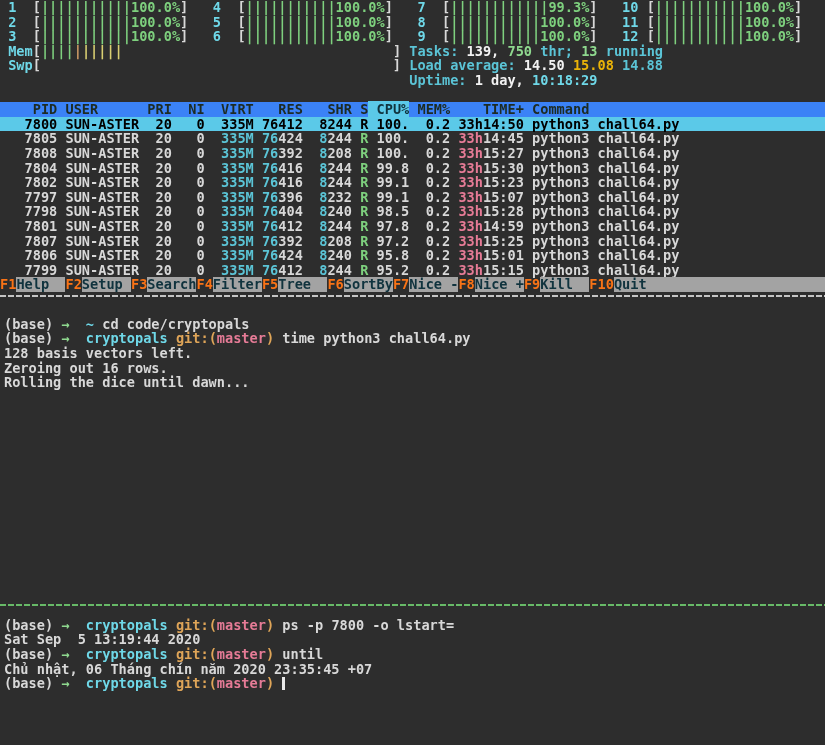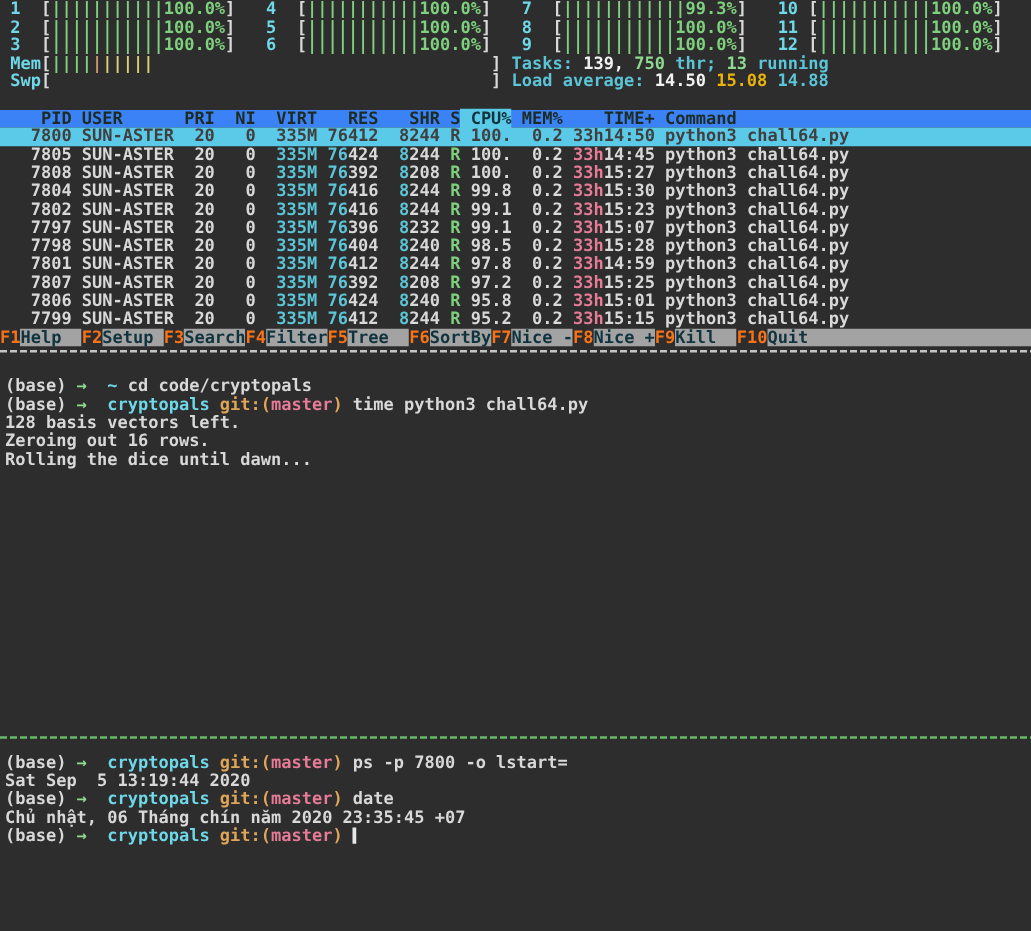--- a/index.html
+++ b/index.html
@@ -23,21 +23,21 @@
   .grb{color:#8fd98f}
   .gold{color:#dfa558}
   .pink{color:#e57b96}
   .orange{color:#cc9966}
   .yellow{color:#d9cf72}
   
   .thead{background:#3b82f6}
   .thead span{color:#1d2b23}
   .thead .sort{background:#5bc9e8;color:#10333e}
   .prow.selected{background:#5bc9e8}
-  .prow.selected span{color:#404040}
+  .prow.selected span{color:#000000}
   
   .fkeys{display:flex;white-space:pre;height:14.6px}
   .fk{display:flex}
   .fk .key{color:#f97316}
   .fk .lbl{background:#a3a3a3;color:#10333e}
   .fk.last{flex:1}
   .fk.last .lbl{flex:1}
   
   .div-white{height:2px;margin:3px 0 20px 0;
     background:repeating-linear-gradient(90deg,#c4c4c4 0 6px,rgba(0,0,0,0) 6px 8px)}
@@ -53,20 +53,21 @@
 
 <div class="screen">
 
   <div>
     <div id="htop-meters">
         <div class="line"><span><span class="cyb"> 1  </span><span class="w">[</span><span class="gr">|||||||||||</span><span class="gr">100.0%</span><span class="w">]</span></span><span class="w">  </span><span><span class="cyb"> 4  </span><span class="w">[</span><span class="gr">|||||||||||</span><span class="gr">100.0%</span><span class="w">]</span></span><span class="w">  </span><span><span class="cyb"> 7  </span><span class="w">[</span><span class="gr">||||||||||||</span><span class="gr">99.3%</span><span class="w">]</span></span><span class="w">  </span><span><span class="cyb"> 10 </span><span class="w">[</span><span class="gr">|||||||||||</span><span class="gr">100.0%</span><span class="w">]</span></span></div>
         <div class="line"><span><span class="cyb"> 2  </span><span class="w">[</span><span class="gr">|||||||||||</span><span class="gr">100.0%</span><span class="w">]</span></span><span class="w">  </span><span><span class="cyb"> 5  </span><span class="w">[</span><span class="gr">|||||||||||</span><span class="gr">100.0%</span><span class="w">]</span></span><span class="w">  </span><span><span class="cyb"> 8  </span><span class="w">[</span><span class="gr">|||||||||||</span><span class="gr">100.0%</span><span class="w">]</span></span><span class="w">  </span><span><span class="cyb"> 11 </span><span class="w">[</span><span class="gr">|||||||||||</span><span class="gr">100.0%</span><span class="w">]</span></span></div>
         <div class="line"><span><span class="cyb"> 3  </span><span class="w">[</span><span class="gr">|||||||||||</span><span class="gr">100.0%</span><span class="w">]</span></span><span class="w">  </span><span><span class="cyb"> 6  </span><span class="w">[</span><span class="gr">|||||||||||</span><span class="gr">100.0%</span><span class="w">]</span></span><span class="w">  </span><span><span class="cyb"> 9  </span><span class="w">[</span><span class="gr">|||||||||||</span><span class="gr">100.0%</span><span class="w">]</span></span><span class="w">  </span><span><span class="cyb"> 12 </span><span class="w">[</span><span class="gr">|||||||||||</span><span class="gr">100.0%</span><span class="w">]</span></span></div>
         <div class="line"><span><span class="cyb"> Mem</span><span class="w">[</span><span class="gr">||||</span><span class="orange">|</span><span class="yellow">|||||</span><span class="w">                                 </span><span class="w">]</span></span><span class="w"> </span><span><span class="cy">Tasks: </span><span class="wb">139,</span><span class="cy"> </span><span class="grb">750</span><span class="cy"> thr; </span><span class="grb">13</span><span class="cy"> running</span></span></div>
         <div class="line"><span><span class="cyb"> Swp</span><span class="w">[</span><span class="w">                                           </span><span class="w">]</span></span><span class="w"> </span><span><span class="cy">Load average: </span><span class="wb">14.50</span><span class="cy"> </span><span class="cybr">15.08</span><span class="cy"> </span><span class="cy">14.88</span></span></div>
+        <div class="line"><span class="w">                                                  </span><span><span class="cy">Uptime: </span><span class="wb">1 day, </span><span class="cyb">10:18:29</span></span></div>
       </div>
     <div class="blank"></div>
     <div id="htop-table">
         <div class="line thead"><span class="h">    PID</span><span class="h"> USER      </span><span class="h">PRI</span><span class="h">  NI</span><span class="h">  VIRT</span><span class="h">   RES</span><span class="h">   SHR</span><span class="h"> S</span><span class="sort"> CPU%</span><span class="h"> MEM%</span><span class="h">    TIME+</span><span class="h"> Command</span></div>
         <div class="line prow selected"><span class="w">   7800</span><span class="w"> SUN-ASTER </span><span class="w"> 20</span><span class="w">   0</span><span class="cy">  335M</span><span class="w"> </span><span class="cy">76</span><span class="w">412</span><span class="w">  </span><span class="cy">8</span><span class="w">244</span><span class="gr"> R</span><span class="w"> 100.</span><span class="w">  0.2</span><span class="w"> </span><span class="pink">33h</span><span class="w">14:50</span><span class="w"> python3 chall64.py</span></div>
         <div class="line prow"><span class="w">   7805</span><span class="w"> SUN-ASTER </span><span class="w"> 20</span><span class="w">   0</span><span class="cy">  335M</span><span class="w"> </span><span class="cy">76</span><span class="w">424</span><span class="w">  </span><span class="cy">8</span><span class="w">244</span><span class="gr"> R</span><span class="w"> 100.</span><span class="w">  0.2</span><span class="w"> </span><span class="pink">33h</span><span class="w">14:45</span><span class="w"> python3 chall64.py</span></div>
         <div class="line prow"><span class="w">   7808</span><span class="w"> SUN-ASTER </span><span class="w"> 20</span><span class="w">   0</span><span class="cy">  335M</span><span class="w"> </span><span class="cy">76</span><span class="w">392</span><span class="w">  </span><span class="cy">8</span><span class="w">208</span><span class="gr"> R</span><span class="w"> 100.</span><span class="w">  0.2</span><span class="w"> </span><span class="pink">33h</span><span class="w">15:27</span><span class="w"> python3 chall64.py</span></div>
         <div class="line prow"><span class="w">   7804</span><span class="w"> SUN-ASTER </span><span class="w"> 20</span><span class="w">   0</span><span class="cy">  335M</span><span class="w"> </span><span class="cy">76</span><span class="w">416</span><span class="w">  </span><span class="cy">8</span><span class="w">244</span><span class="gr"> R</span><span class="w"> 99.8</span><span class="w">  0.2</span><span class="w"> </span><span class="pink">33h</span><span class="w">15:30</span><span class="w"> python3 chall64.py</span></div>
         <div class="line prow"><span class="w">   7802</span><span class="w"> SUN-ASTER </span><span class="w"> 20</span><span class="w">   0</span><span class="cy">  335M</span><span class="w"> </span><span class="cy">76</span><span class="w">416</span><span class="w">  </span><span class="cy">8</span><span class="w">244</span><span class="gr"> R</span><span class="w"> 99.1</span><span class="w">  0.2</span><span class="w"> </span><span class="pink">33h</span><span class="w">15:23</span><span class="w"> python3 chall64.py</span></div>
         <div class="line prow"><span class="w">   7797</span><span class="w"> SUN-ASTER </span><span class="w"> 20</span><span class="w">   0</span><span class="cy">  335M</span><span class="w"> </span><span class="cy">76</span><span class="w">396</span><span class="w">  </span><span class="cy">8</span><span class="w">232</span><span class="gr"> R</span><span class="w"> 99.1</span><span class="w">  0.2</span><span class="w"> </span><span class="pink">33h</span><span class="w">15:07</span><span class="w"> python3 chall64.py</span></div>
@@ -89,18 +90,18 @@
       <div class="line"><span class="w">Rolling the dice until dawn...</span></div>
     </div>
 
   <div class="spacer"></div>
 
   <div class="div-green"></div>
 
   <div id="shell-bottom" class="shell">
       <div class="line"><span class="w">(base) </span><span class="grb">→</span><span class="w">  </span><span class="cyb">cryptopals</span><span class="w"> </span><span class="gold">git:(</span><span class="pink">master</span><span class="gold">)</span><span class="w"> ps -p 7800 -o lstart=</span></div>
       <div class="line"><span class="w">Sat Sep  5 13:19:44 2020</span></div>
-      <div class="line"><span class="w">(base) </span><span class="grb">→</span><span class="w">  </span><span class="cyb">cryptopals</span><span class="w"> </span><span class="gold">git:(</span><span class="pink">master</span><span class="gold">)</span><span class="w"> date</span></div>
+      <div class="line"><span class="w">(base) </span><span class="grb">→</span><span class="w">  </span><span class="cyb">cryptopals</span><span class="w"> </span><span class="gold">git:(</span><span class="pink">master</span><span class="gold">)</span><span class="w"> until</span></div>
       <div class="line"><span class="w">Chủ nhật, 06 Tháng chín năm 2020 23:35:45 +07</span></div>
       <div class="line"><span class="w">(base) </span><span class="grb">→</span><span class="w">  </span><span class="cyb">cryptopals</span><span class="w"> </span><span class="gold">git:(</span><span class="pink">master</span><span class="gold">)</span><span class="w"> </span><span class="cursor"></span></div>
     </div>
 
 </div>
 
 </body></html>

